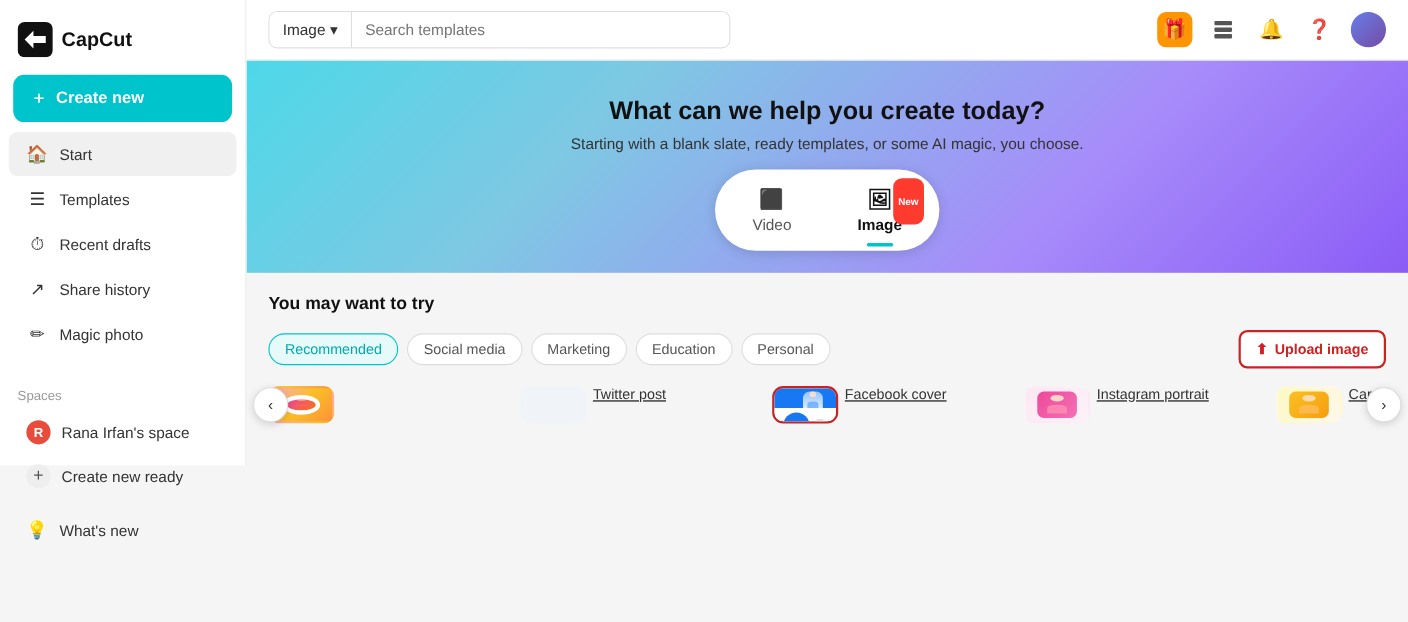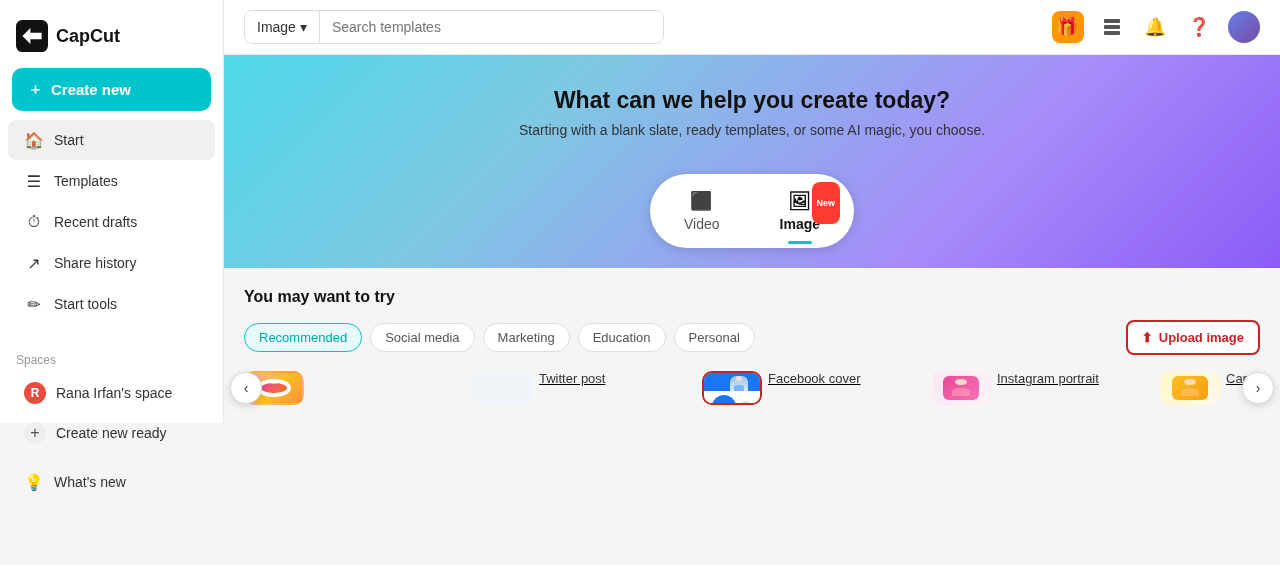--- a/index.html
+++ b/index.html
@@ -183,21 +183,21 @@
     }
     .hero-title {
       font-size: 23px;
       font-weight: 800;
       color: #111;
       margin-bottom: 8px;
     }
     .hero-subtitle {
       font-size: 14px;
       color: #333;
-      margin-bottom: 36px;
+      margin-bottom: 16px;
       text-align: center;
     }
     .hero-tabs {
       display: inline-flex;
       background: #fff;
       border-radius: 40px;
       padding: 6px;
       gap: 4px;
       box-shadow: 0 2px 12px rgba(0,0,0,0.15);
     }
@@ -420,21 +420,21 @@
       <div class="nav-item">
         <span class="nav-icon">⏱</span>
         <span>Recent drafts</span>
       </div>
       <div class="nav-item">
         <span class="nav-icon">↗</span>
         <span>Share history</span>
       </div>
       <div class="nav-item">
         <span class="nav-icon">✏</span>
-        <span>Start tools</span>
+        <span>Magic photo</span>
       </div>
     </nav>
 
     <div class="sidebar-divider"></div>
     <div class="spaces-label">Spaces</div>
     <div class="space-item">
       <div class="space-avatar">R</div>
       <span>Rana Irfan's space</span>
     </div>
     <div class="space-item">

